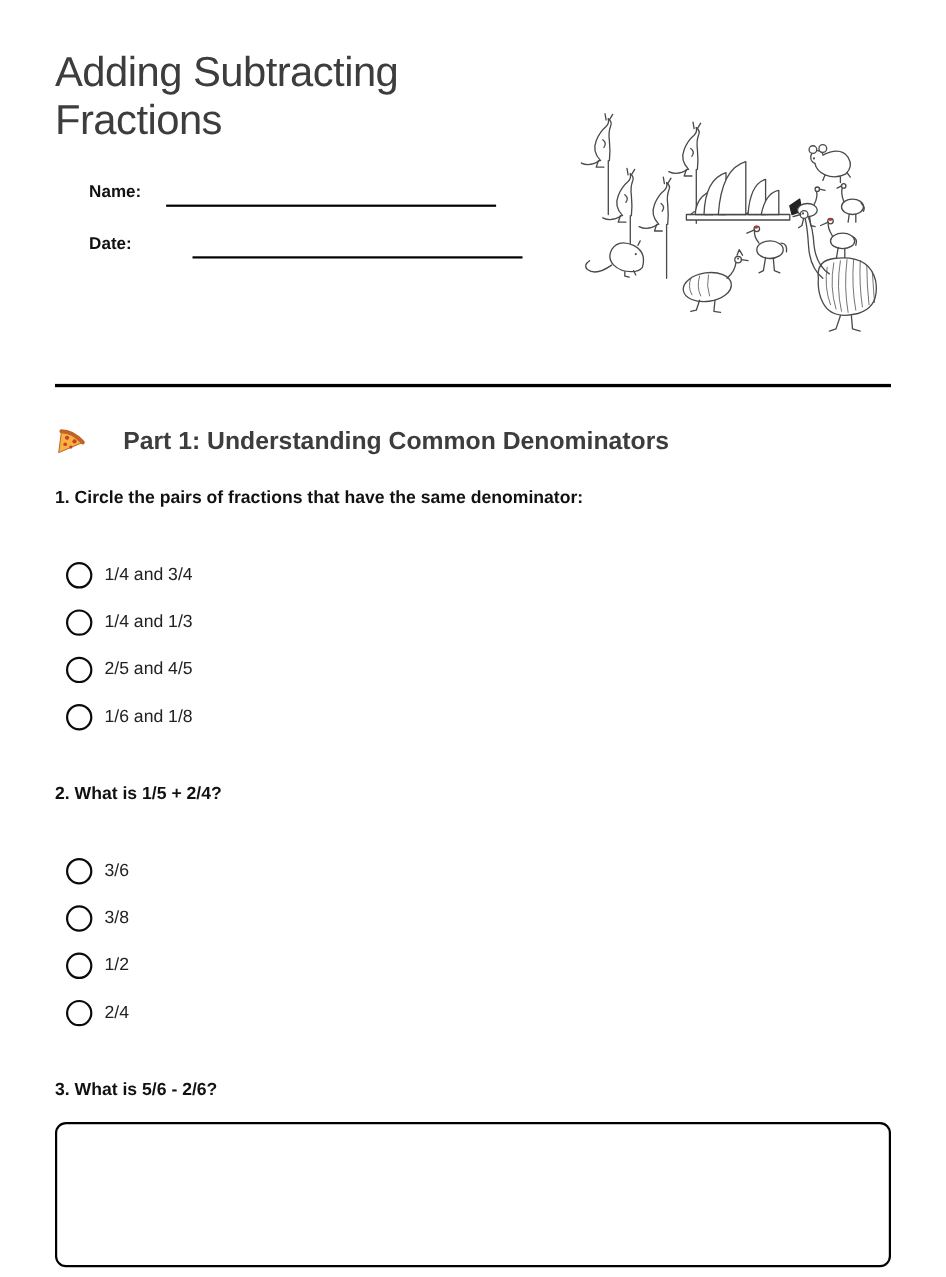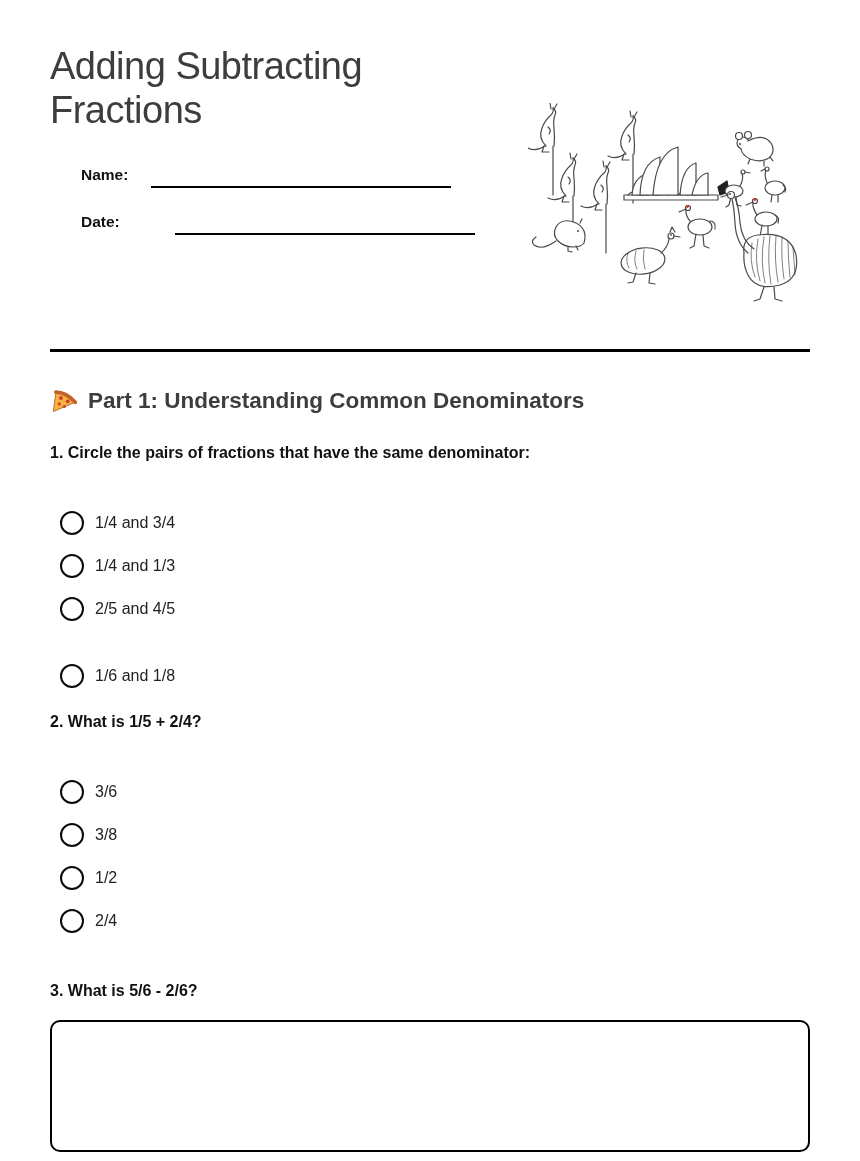--- a/index.html
+++ b/index.html
@@ -9,21 +9,21 @@
          font-weight:normal;color:#3d3d3d;letter-spacing:-0.5px;}
   .field-row{position:absolute;left:50px;display:flex;align-items:center;margin-left:31px;}
   .row-name{top:164px;}
   .row-date{top:211px;gap:24px;}
   .field-label{font-size:15.5px;font-weight:bold;color:#111;width:70px;padding-bottom:3px;}
   .field-line{width:300px;height:22px;border-bottom:2px solid #000;}
   .illustration{position:absolute;left:528px;top:103px;}
   .divider{position:absolute;left:50px;top:349px;width:760px;height:0;border-top:3px solid #000;}
   .section-head{position:absolute;left:50px;top:386px;display:flex;align-items:center;gap:11px;}
   .pizza{width:27px;height:29px;flex:none;}
-  .section-title{font-size:22.5px;font-weight:bold;color:#3d3d3d;}
+  .section-title{font-size:22.5px;font-weight:bold;color:#3d3d3d;margin-left:24px;}
   .prompt{position:absolute;left:50px;font-size:16px;font-weight:bold;color:#111;}
   .p-q1{top:444px;}
   .p-q2{top:713px;}
   .p-q3{top:982px;}
   .option-row{position:absolute;left:60px;display:flex;align-items:center;gap:11px;height:24px;}
   .radio{width:24px;height:24px;box-sizing:border-box;border:2.5px solid #0a0a0a;border-radius:50%;
          background:#fff;flex:none;cursor:pointer;}
   .option-label{font-size:16px;color:#222;}
   .answer-box{position:absolute;left:50px;top:1020px;width:756px;height:128px;background:#fff;
               border:2px solid #000;border-radius:10px;}
@@ -170,21 +170,21 @@
     <span class="option-label">1/4 and 3/4</span>
   </div>
   <div class="option-row" style="top:554px">
     <span class="radio"></span>
     <span class="option-label">1/4 and 1/3</span>
   </div>
   <div class="option-row" style="top:597px">
     <span class="radio"></span>
     <span class="option-label">2/5 and 4/5</span>
   </div>
-  <div class="option-row" style="top:664px">
+  <div class="option-row" style="top:640px">
     <span class="radio"></span>
     <span class="option-label">1/6 and 1/8</span>
   </div>
 
   <div class="prompt p-q2">2. What is 1/5 + 2/4?</div>
 
   <div class="option-row" style="top:780px">
     <span class="radio"></span>
     <span class="option-label">3/6</span>
   </div>

